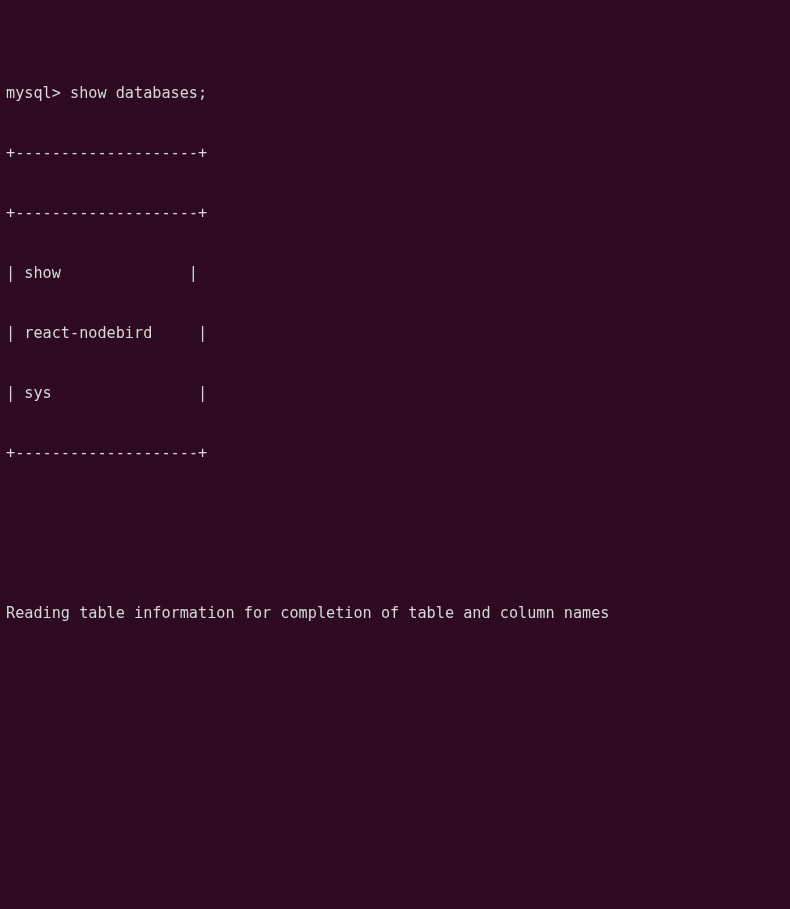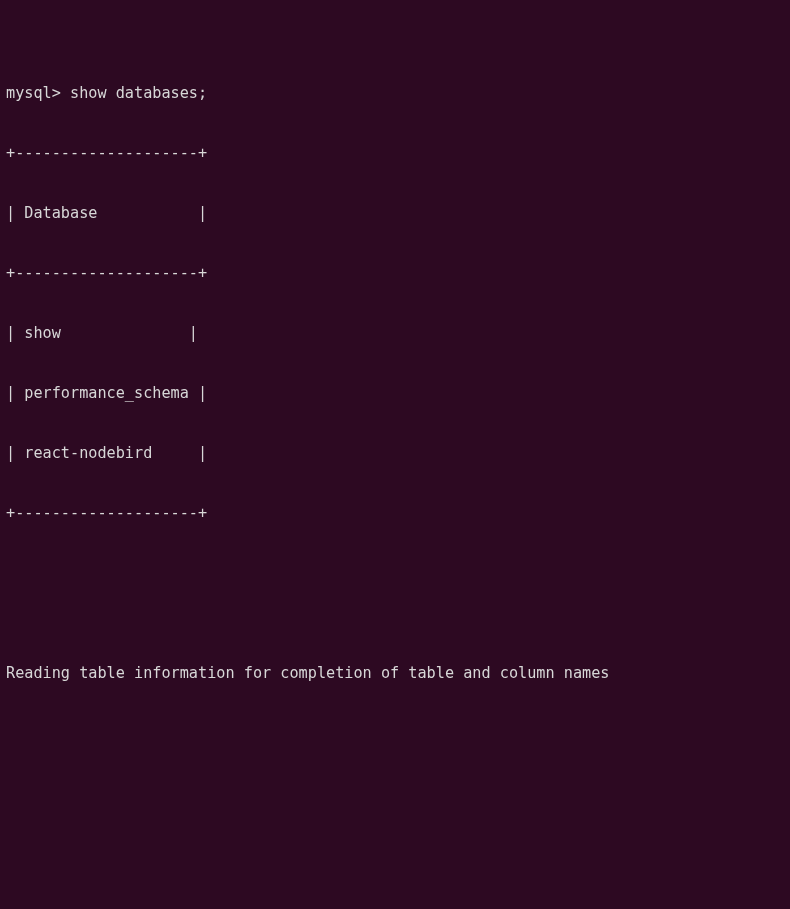--- a/index.html
+++ b/index.html
@@ -35,25 +35,24 @@
   .blank { height: 20px; }
 </style>
 </head>
 <body>
 
 <div id="terminal">
 
   
   <div class="line">mysql&gt; show databases;</div>
   <div class="line">+--------------------+</div>
-  <div class="line">| Database           |</div>
   <div class="line">+--------------------+</div>
   <div class="line">| show              |</div>
-  <div class="line">| performance_schema |</div>
   <div class="line">| react-nodebird     |</div>
+  <div class="line">| sys                |</div>
   <div class="line">+--------------------+</div>
   <div class="blank"></div>
 
   
   <div class="line">Reading table information for completion of table and column names</div>
   
   
   
 
   

